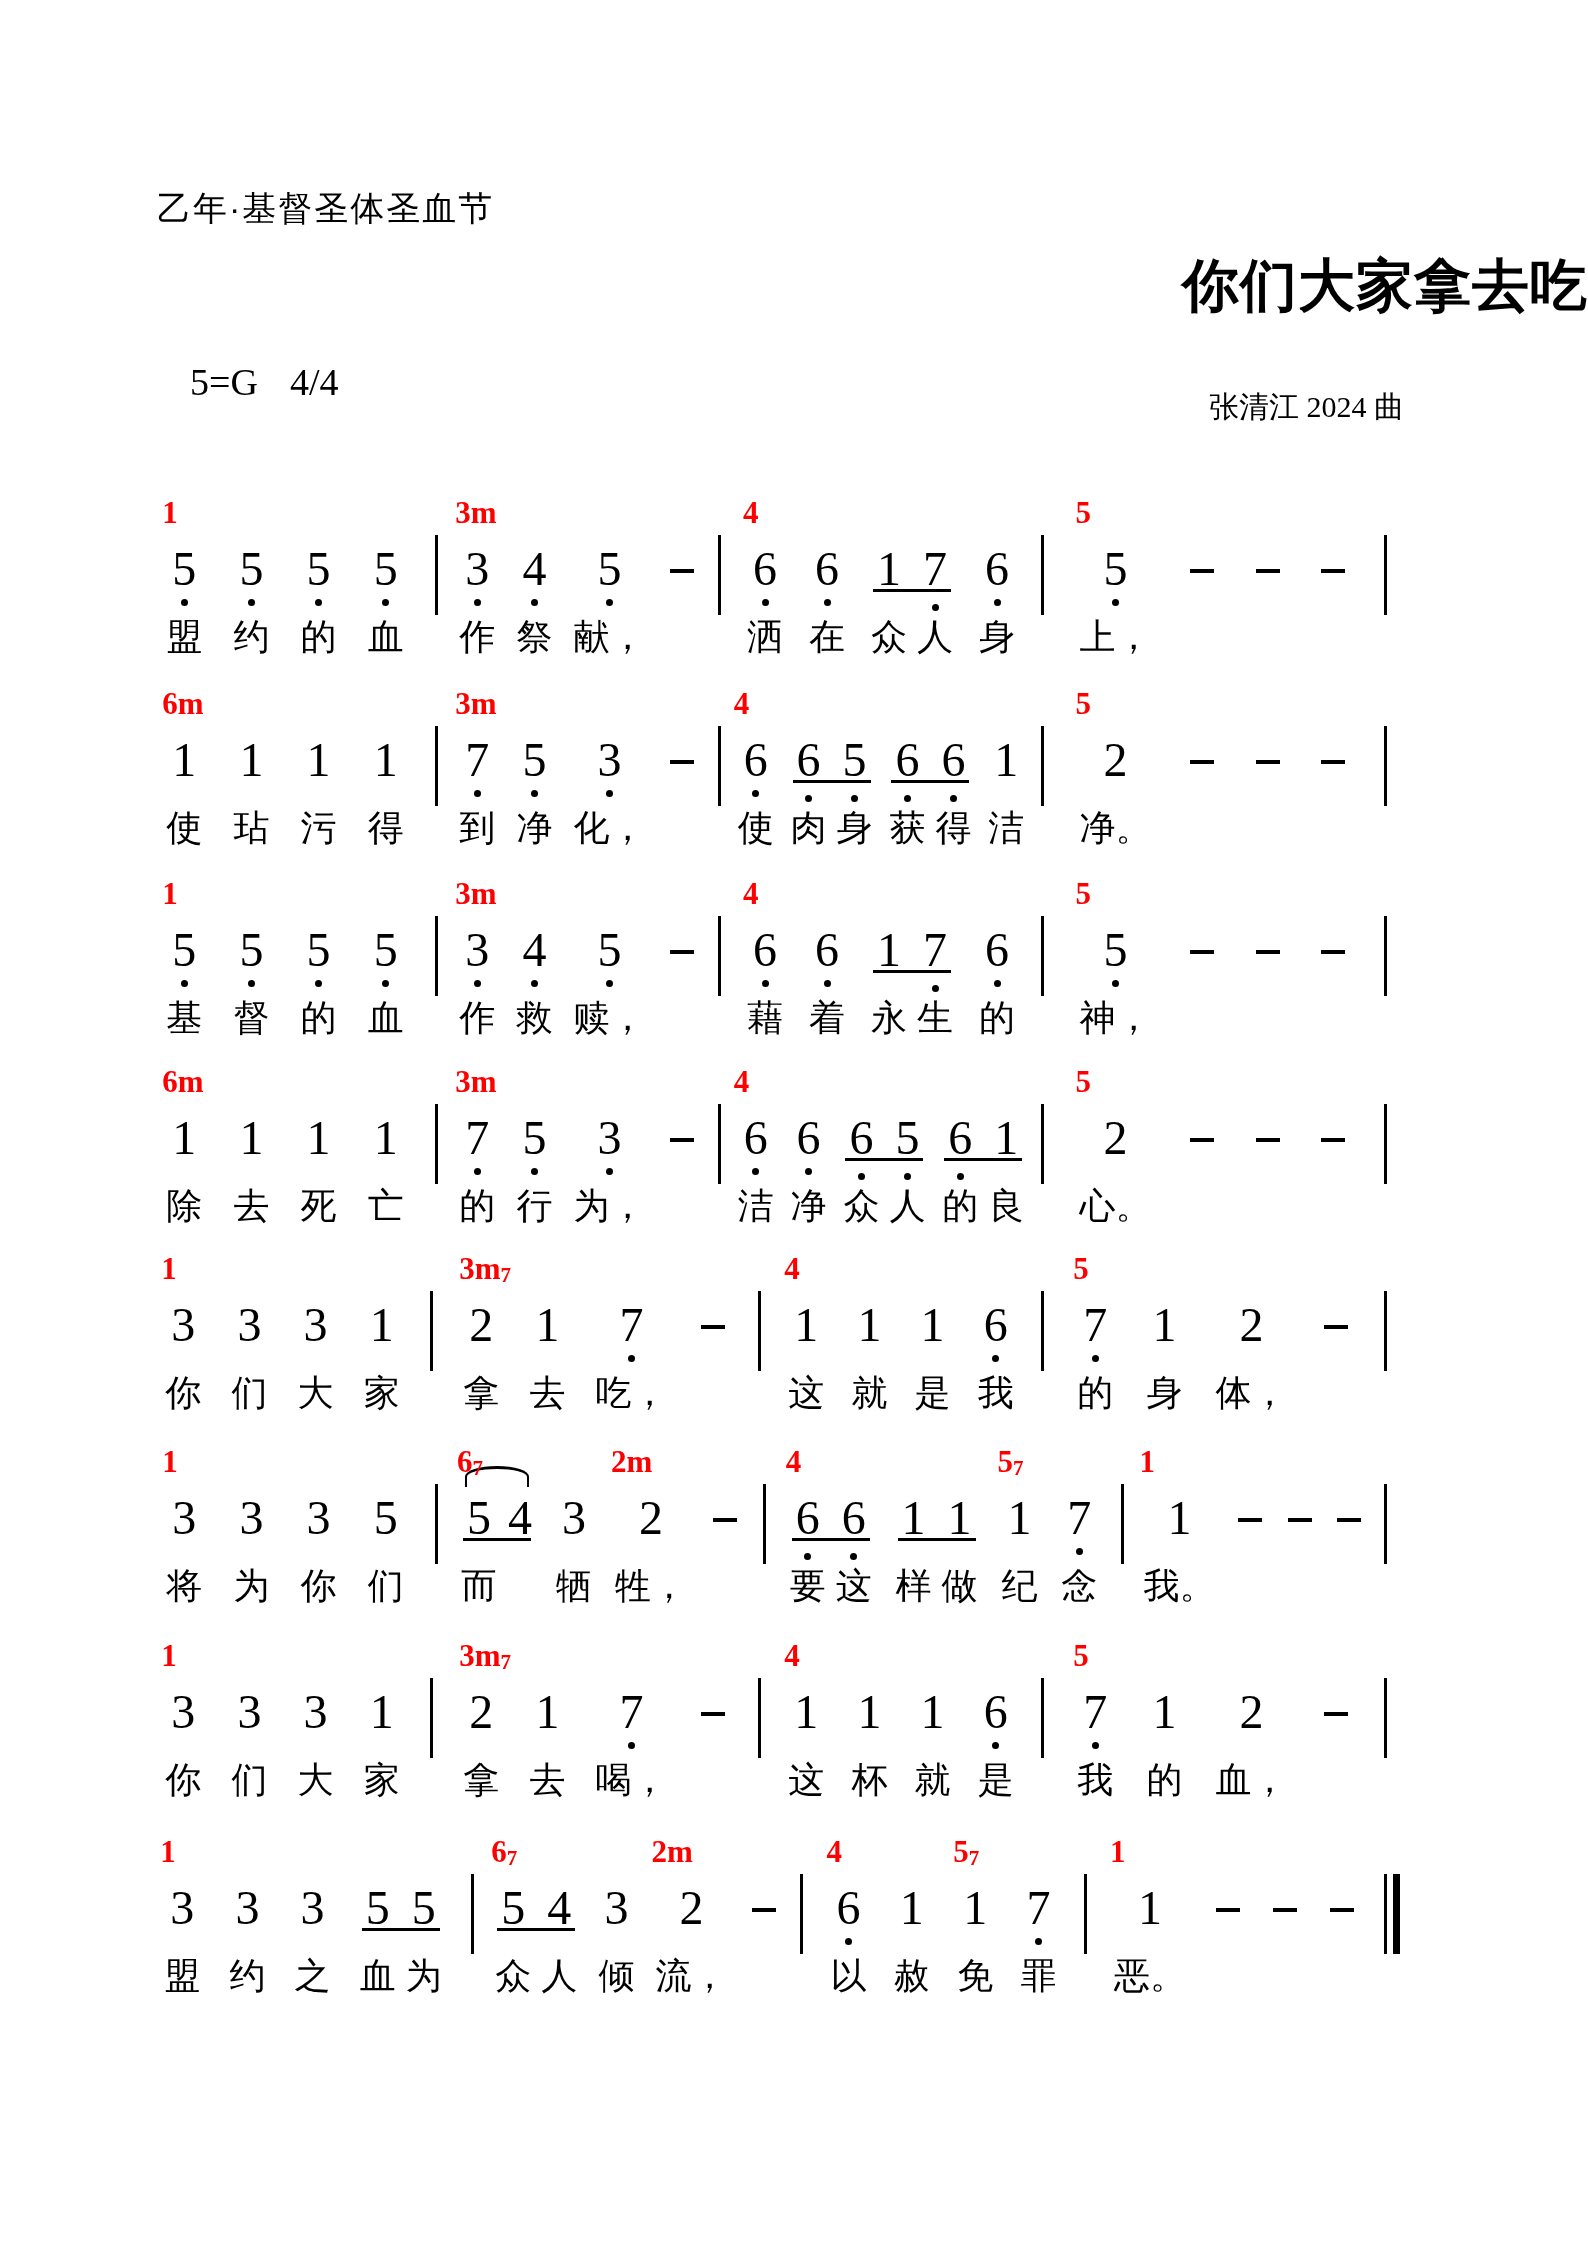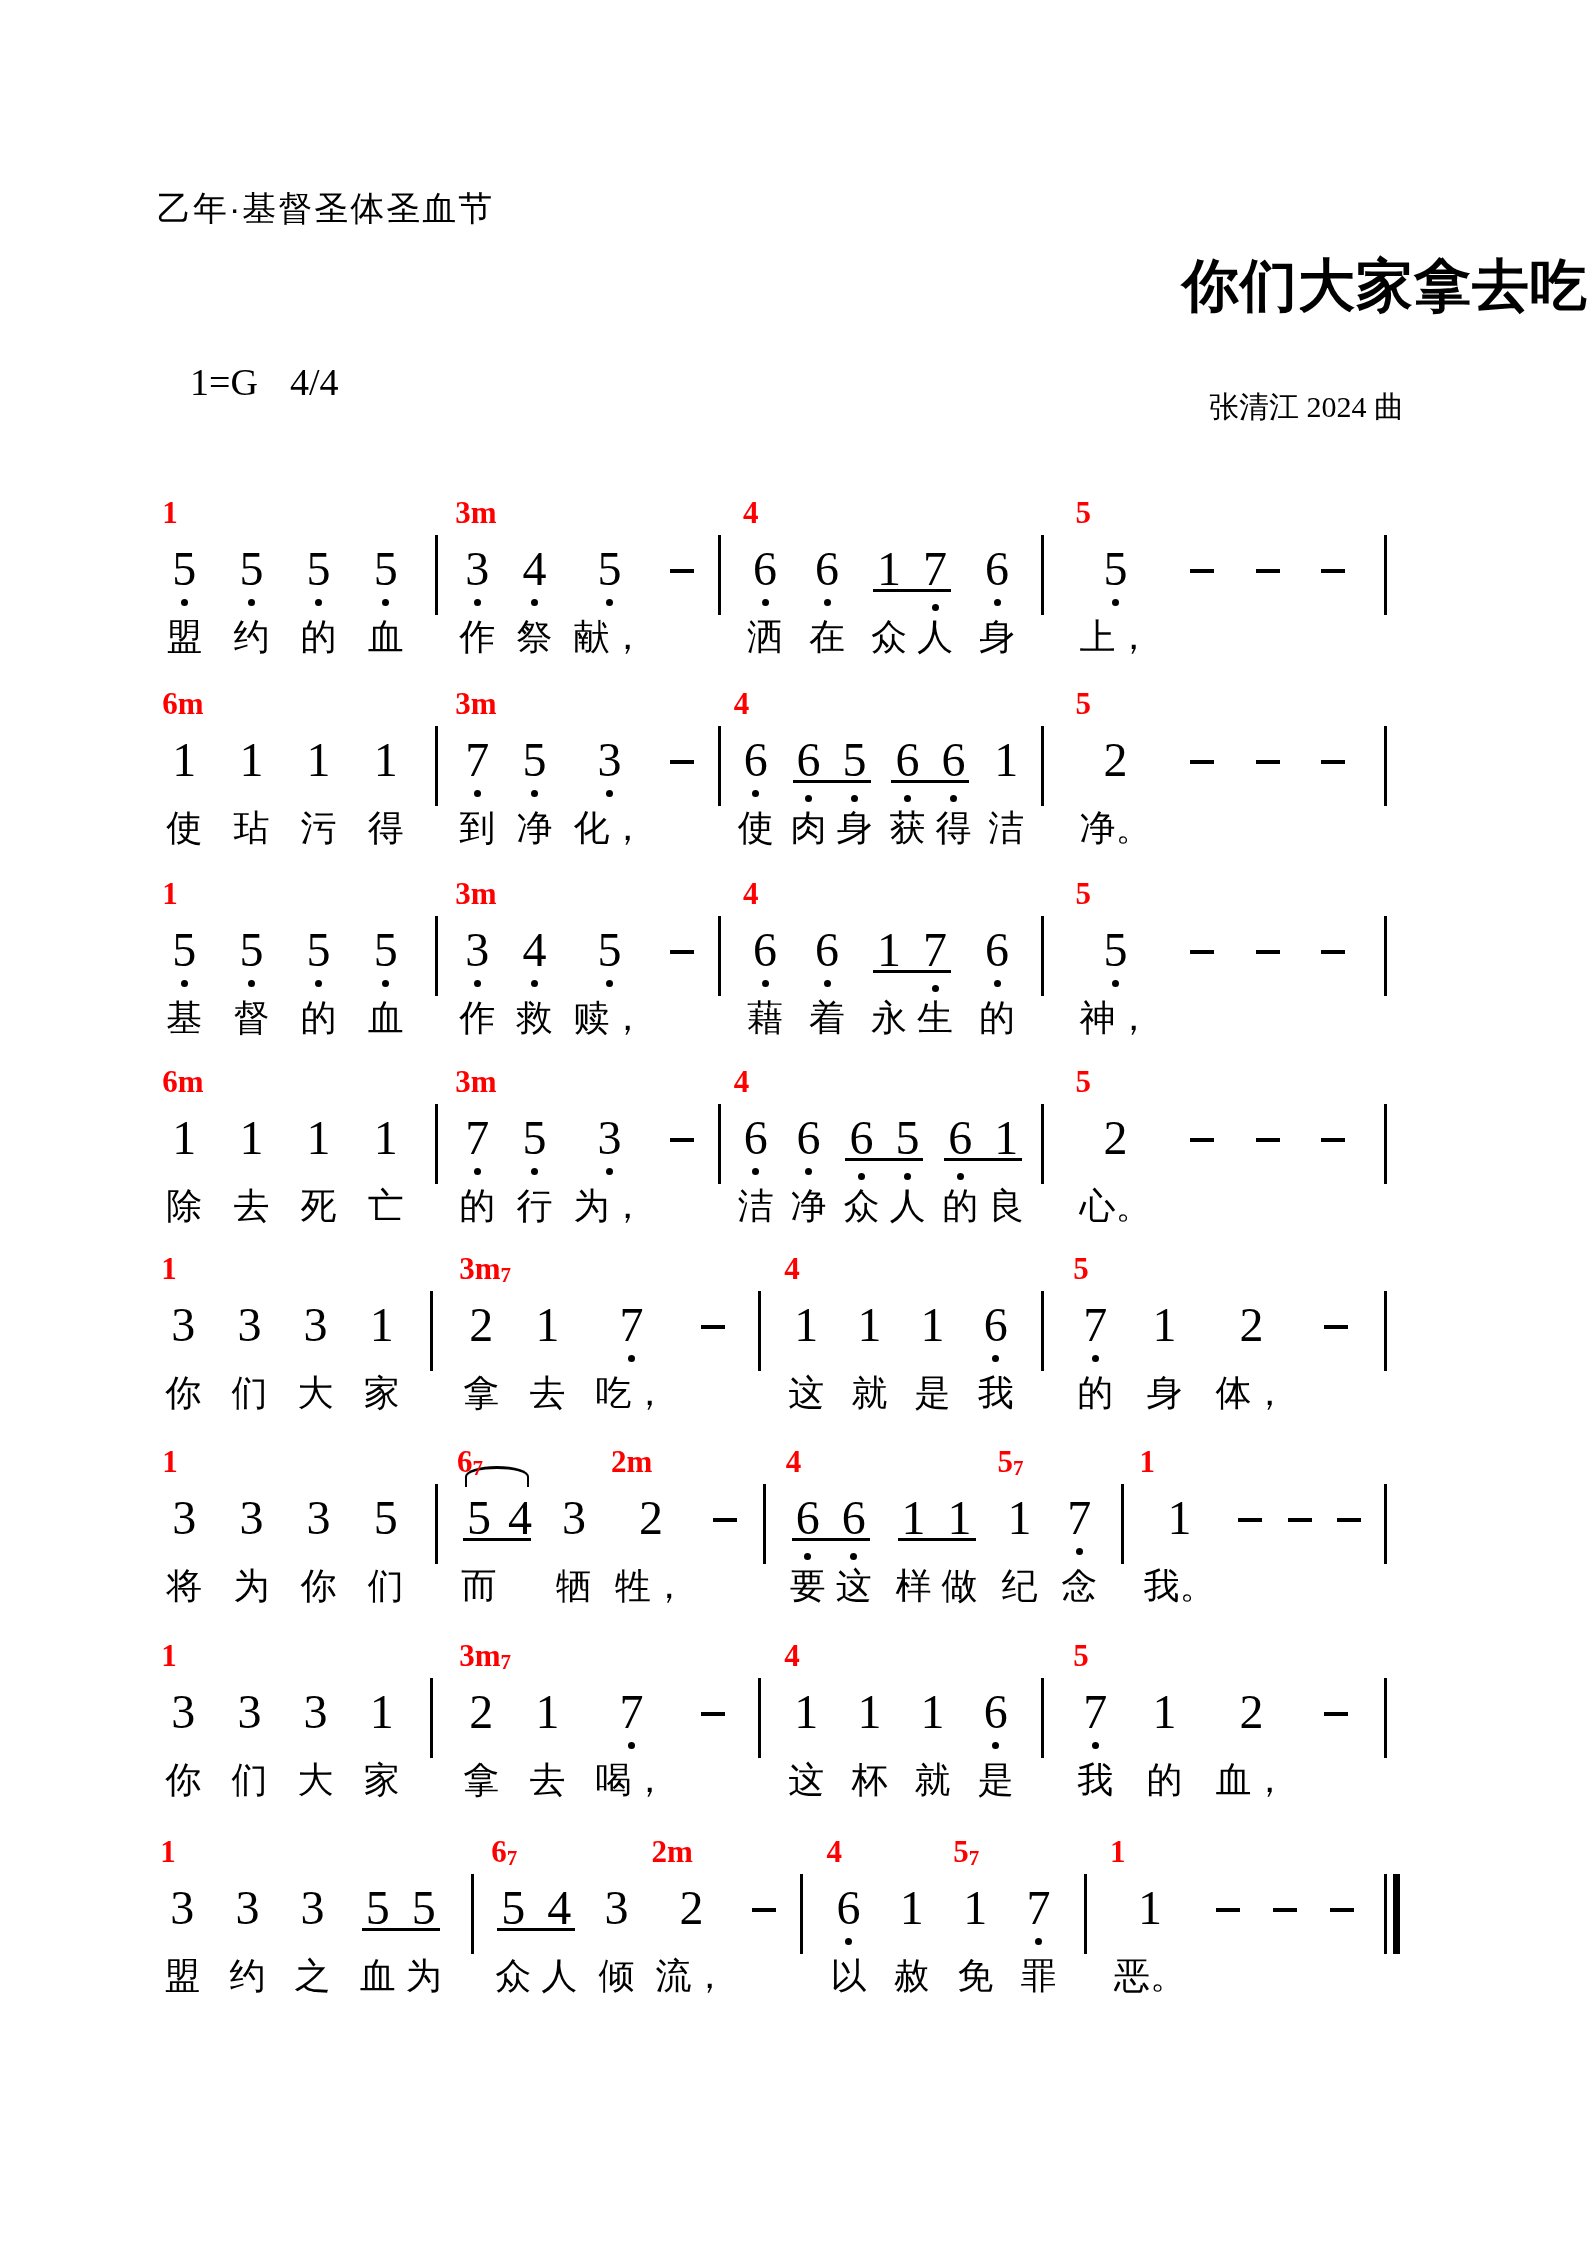--- a/index.html
+++ b/index.html
@@ -64,21 +64,21 @@
     border-radius:50% 50% 0 0;
   }
 </style>
 </head>
 <body>
 
 <div class="page">
   <div class="hdr">乙年·基督圣体圣血节</div>
   <div class="title">你们大家拿去吃</div>
   <div class="keyline">
-    <span>1=G</span><span class="meter">4/4</span>
+    <span>5=G</span><span class="meter">4/4</span>
   </div>
   <div class="attr">
     <div class="l2">张清江 2024 曲</div>
   </div>
   <div id="systems">
       <div class="system" style="top: 497px;">
         <div class="m-row">
           <div class="measure" style="width: 300px;">
             <div class="slot">
               <div class="chord">1</div>

